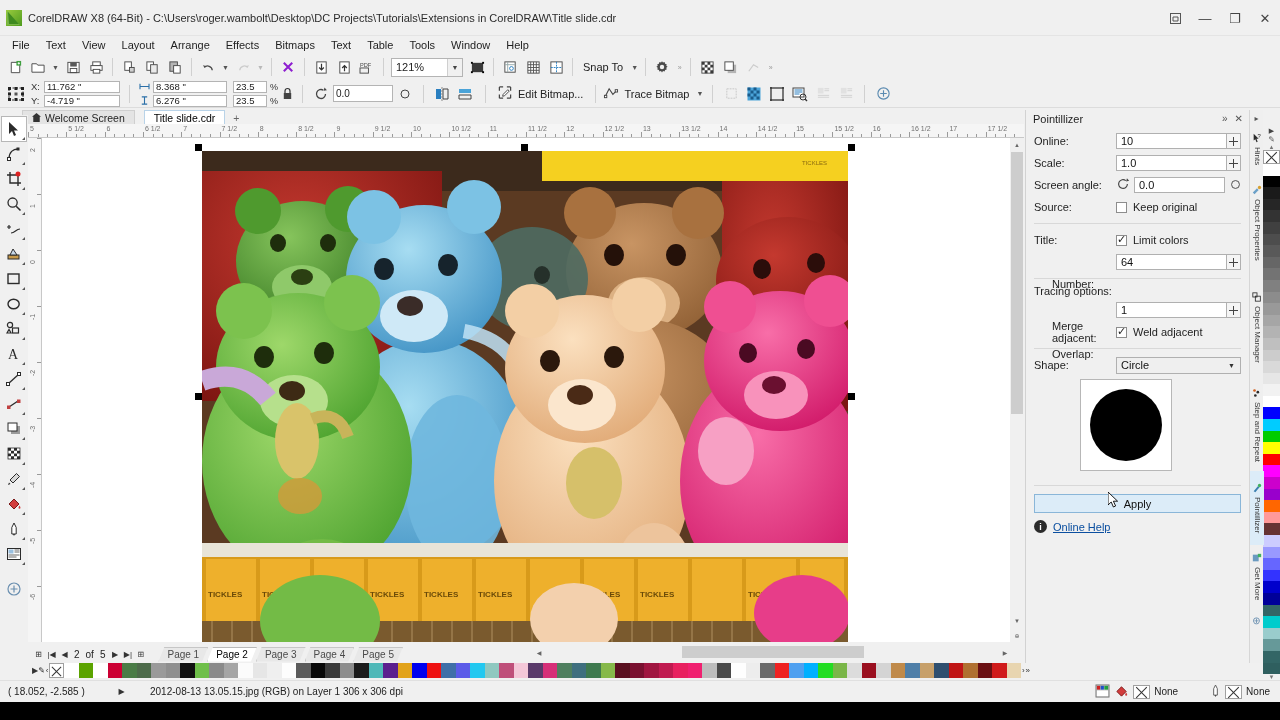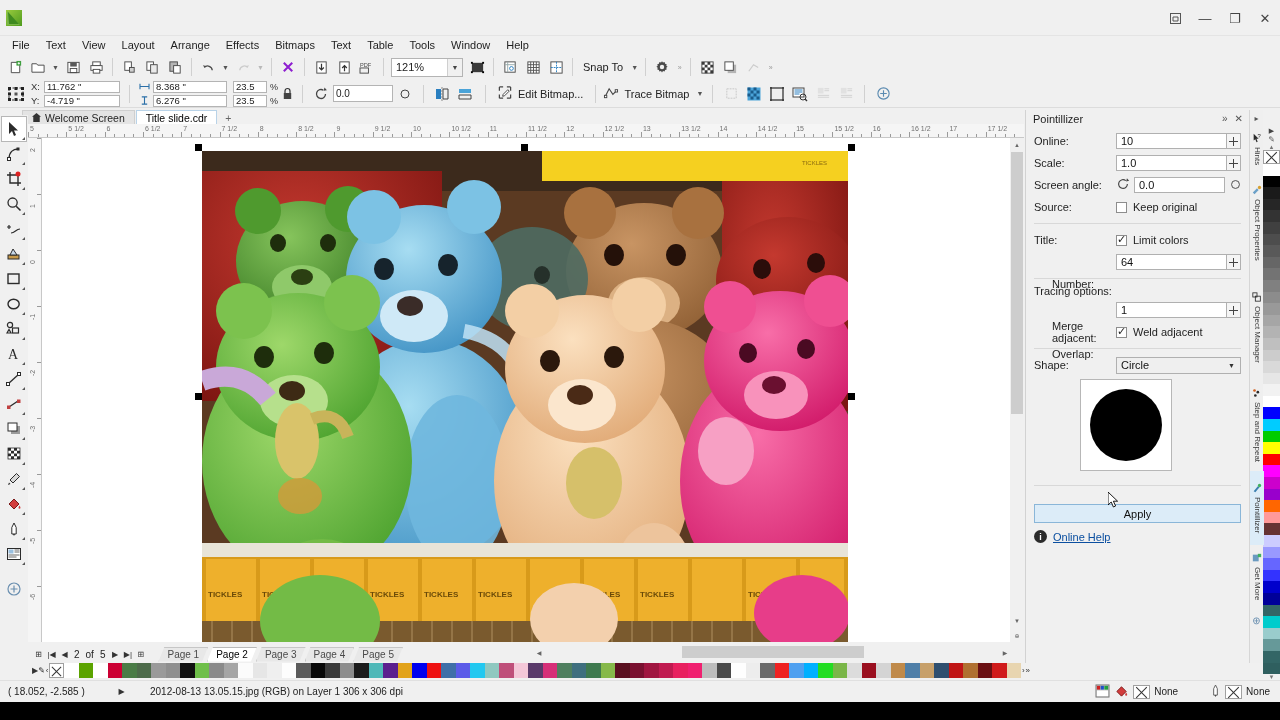--- a/index.html
+++ b/index.html
@@ -85,21 +85,21 @@
   
   .doctabs {
     position: absolute; top: 109px; left: 0; width: 1024px; height: 15px;
     background: #f0f0f0; display: flex; align-items: flex-end; padding-left: 22px;
   }
   .doctab {
     height: 14px; padding: 0 9px; font-size: 10.5px; color: #1e1e1e;
     display: flex; align-items: center; gap: 4px;
     background: #e4e4e4; border: 1px solid #cfcfcf; border-bottom: none; margin-right: 1px;
   }
-  .doctab.active { background: #fff; border-color: #b9d3e8; color: #000; }
+  .doctab.active { background: #fff; border-color: #b9d3e8; color: #000; margin-left: 8px; }
   .doctab.plus { padding: 0 6px; color: #666; background: #f0f0f0; border-color:transparent; }
 
   
   .ruler-h {
     position: absolute; top: 124px; left: 28px; width: 996px; height: 14px;
     background: #f5f5f5; border-bottom: 1px solid #c8c8c8; overflow: hidden;
   }
   .ruler-v {
     position: absolute; top: 138px; left: 28px; width: 14px; height: 504px;
     background: #f5f5f5; border-right: 1px solid #c8c8c8; overflow: hidden;
@@ -210,21 +210,21 @@
   }
   .dsel .arr { margin-left:auto; padding-right:5px; font-size:7px; color:#333; }
   .dsep { height:1px; background:#d8d8d8; margin:6px 0 6px 0; }
   .dsection { font-size:11px; color:#1e1e1e; margin: 4px 0 3px 0;}
   .shape-prev {
     width:92px; height:92px; background:#fff; border:1px solid #b7b7b7; margin:4px 0 0 46px;
     display:flex; align-items:center; justify-content:center;
   }
   .shape-circle { width:72px;height:72px;border-radius:50%;background:#000; }
   .apply-btn {
-    margin: 18px 0 0 0; height:19px; background:#dcecf8; border:1px solid #8ab6d8;
+    margin: 8px 0 0 0; height:19px; background:#dcecf8; border:1px solid #8ab6d8;
     display:flex; align-items:center; justify-content:center; font-size:11px; color:#111;
   }
   .helprow { display:flex; align-items:center; gap:6px; margin-top:7px; }
   .info-ic { width:13px;height:13px;border-radius:50%;background:#2b2b2b;color:#fff;
      font-size:9px; display:flex;align-items:center;justify-content:center; font-weight:bold; flex:none;}
   .helplink { font-size:11px; color:#0b4fa0; text-decoration:underline; }
 
   
   .dock-tabs {
     position:absolute; right:17px; top:110px; width:14px; height:553px; background:#efefef;
@@ -248,20 +248,21 @@
 
 <div id="app">
 
   <div class="titlebar">
     <div class="logo">
       <svg width="16" height="16" viewBox="0 0 16 16">
           <polygon points="1,15 1,1 14,15" fill="#7ab648"></polygon>
           <polygon points="2,2 13,14 3,14" fill="#3f8a1f"></polygon>
         </svg>
     </div>
+    <div class="tt">CorelDRAW X8 (64-Bit) - C:\Users\roger.wambolt\Desktop\DC Projects\Tutorials\Extensions in CorelDRAW\Title slide.cdr</div>
     <div class="winbtns">
       <div class="winbtn">
         <svg width="13" height="13" viewBox="0 0 13 13">
             <rect x="1.5" y="1.5" width="10" height="10" fill="none" stroke="#555"></rect>
             <path d="M4 5h5v4H4z" fill="none" stroke="#555"></path>
           </svg>
       </div>
       <div class="winbtn">—</div>
       <div class="winbtn">❐</div>
       <div class="winbtn close">✕</div>

